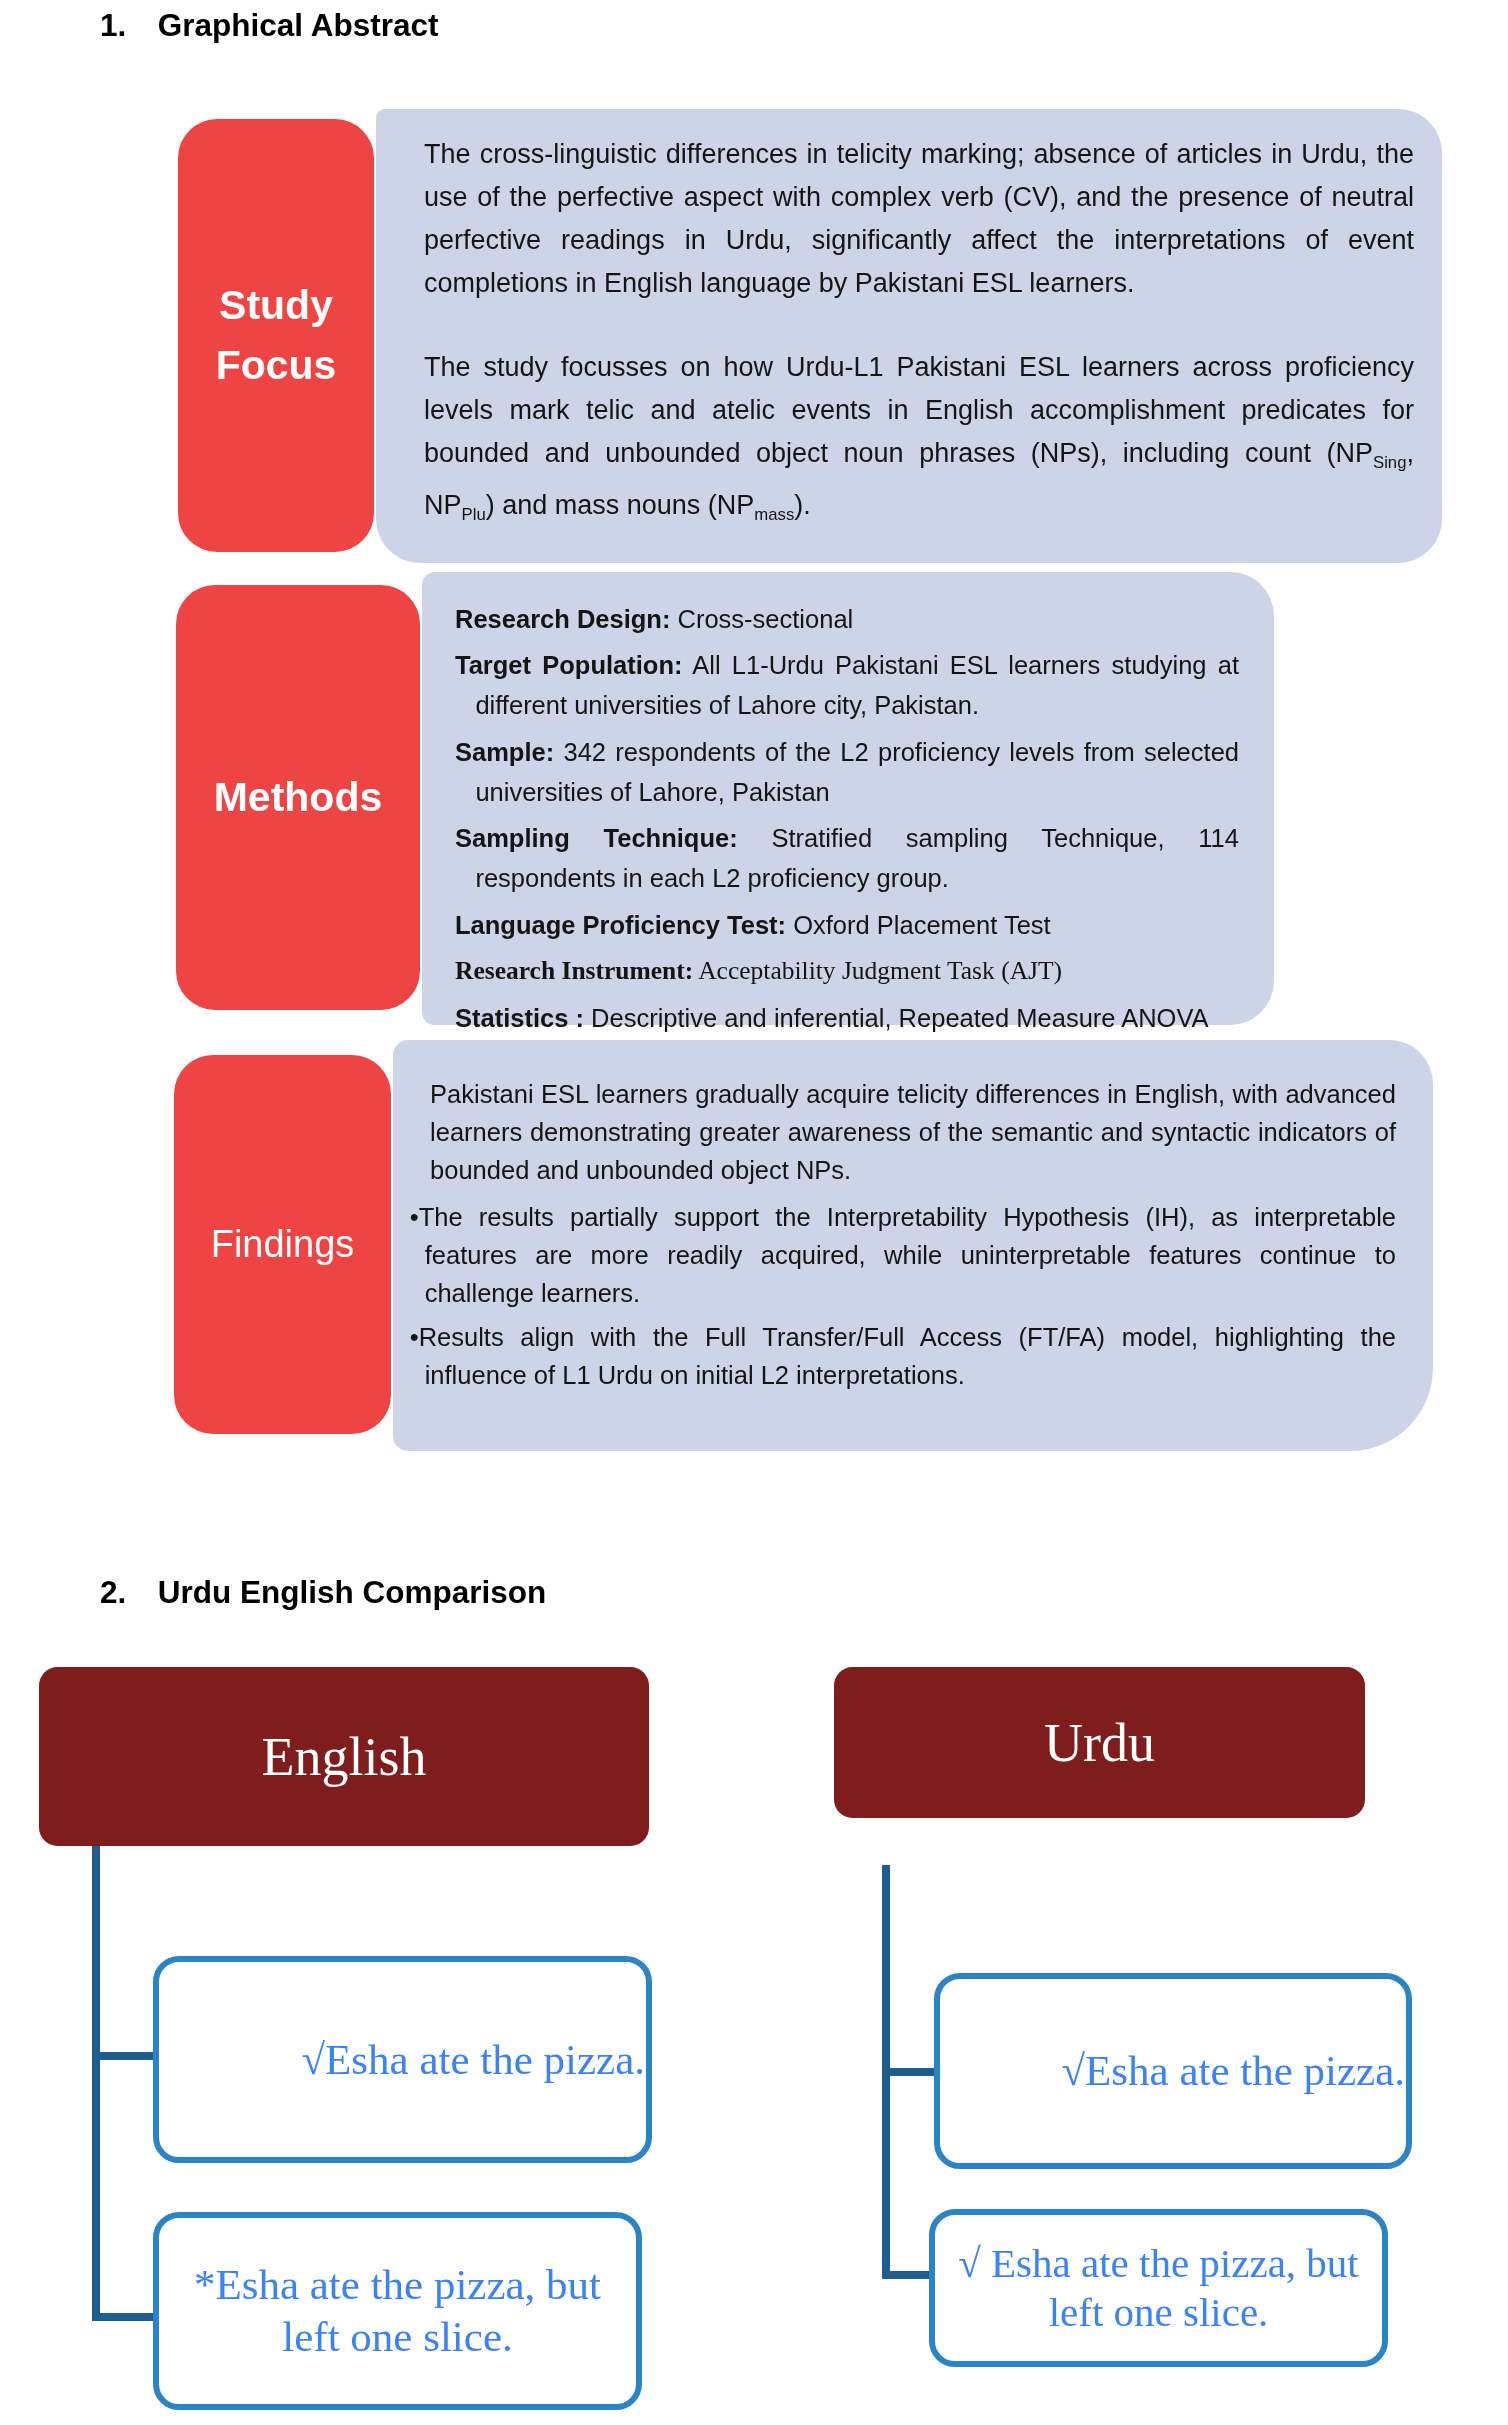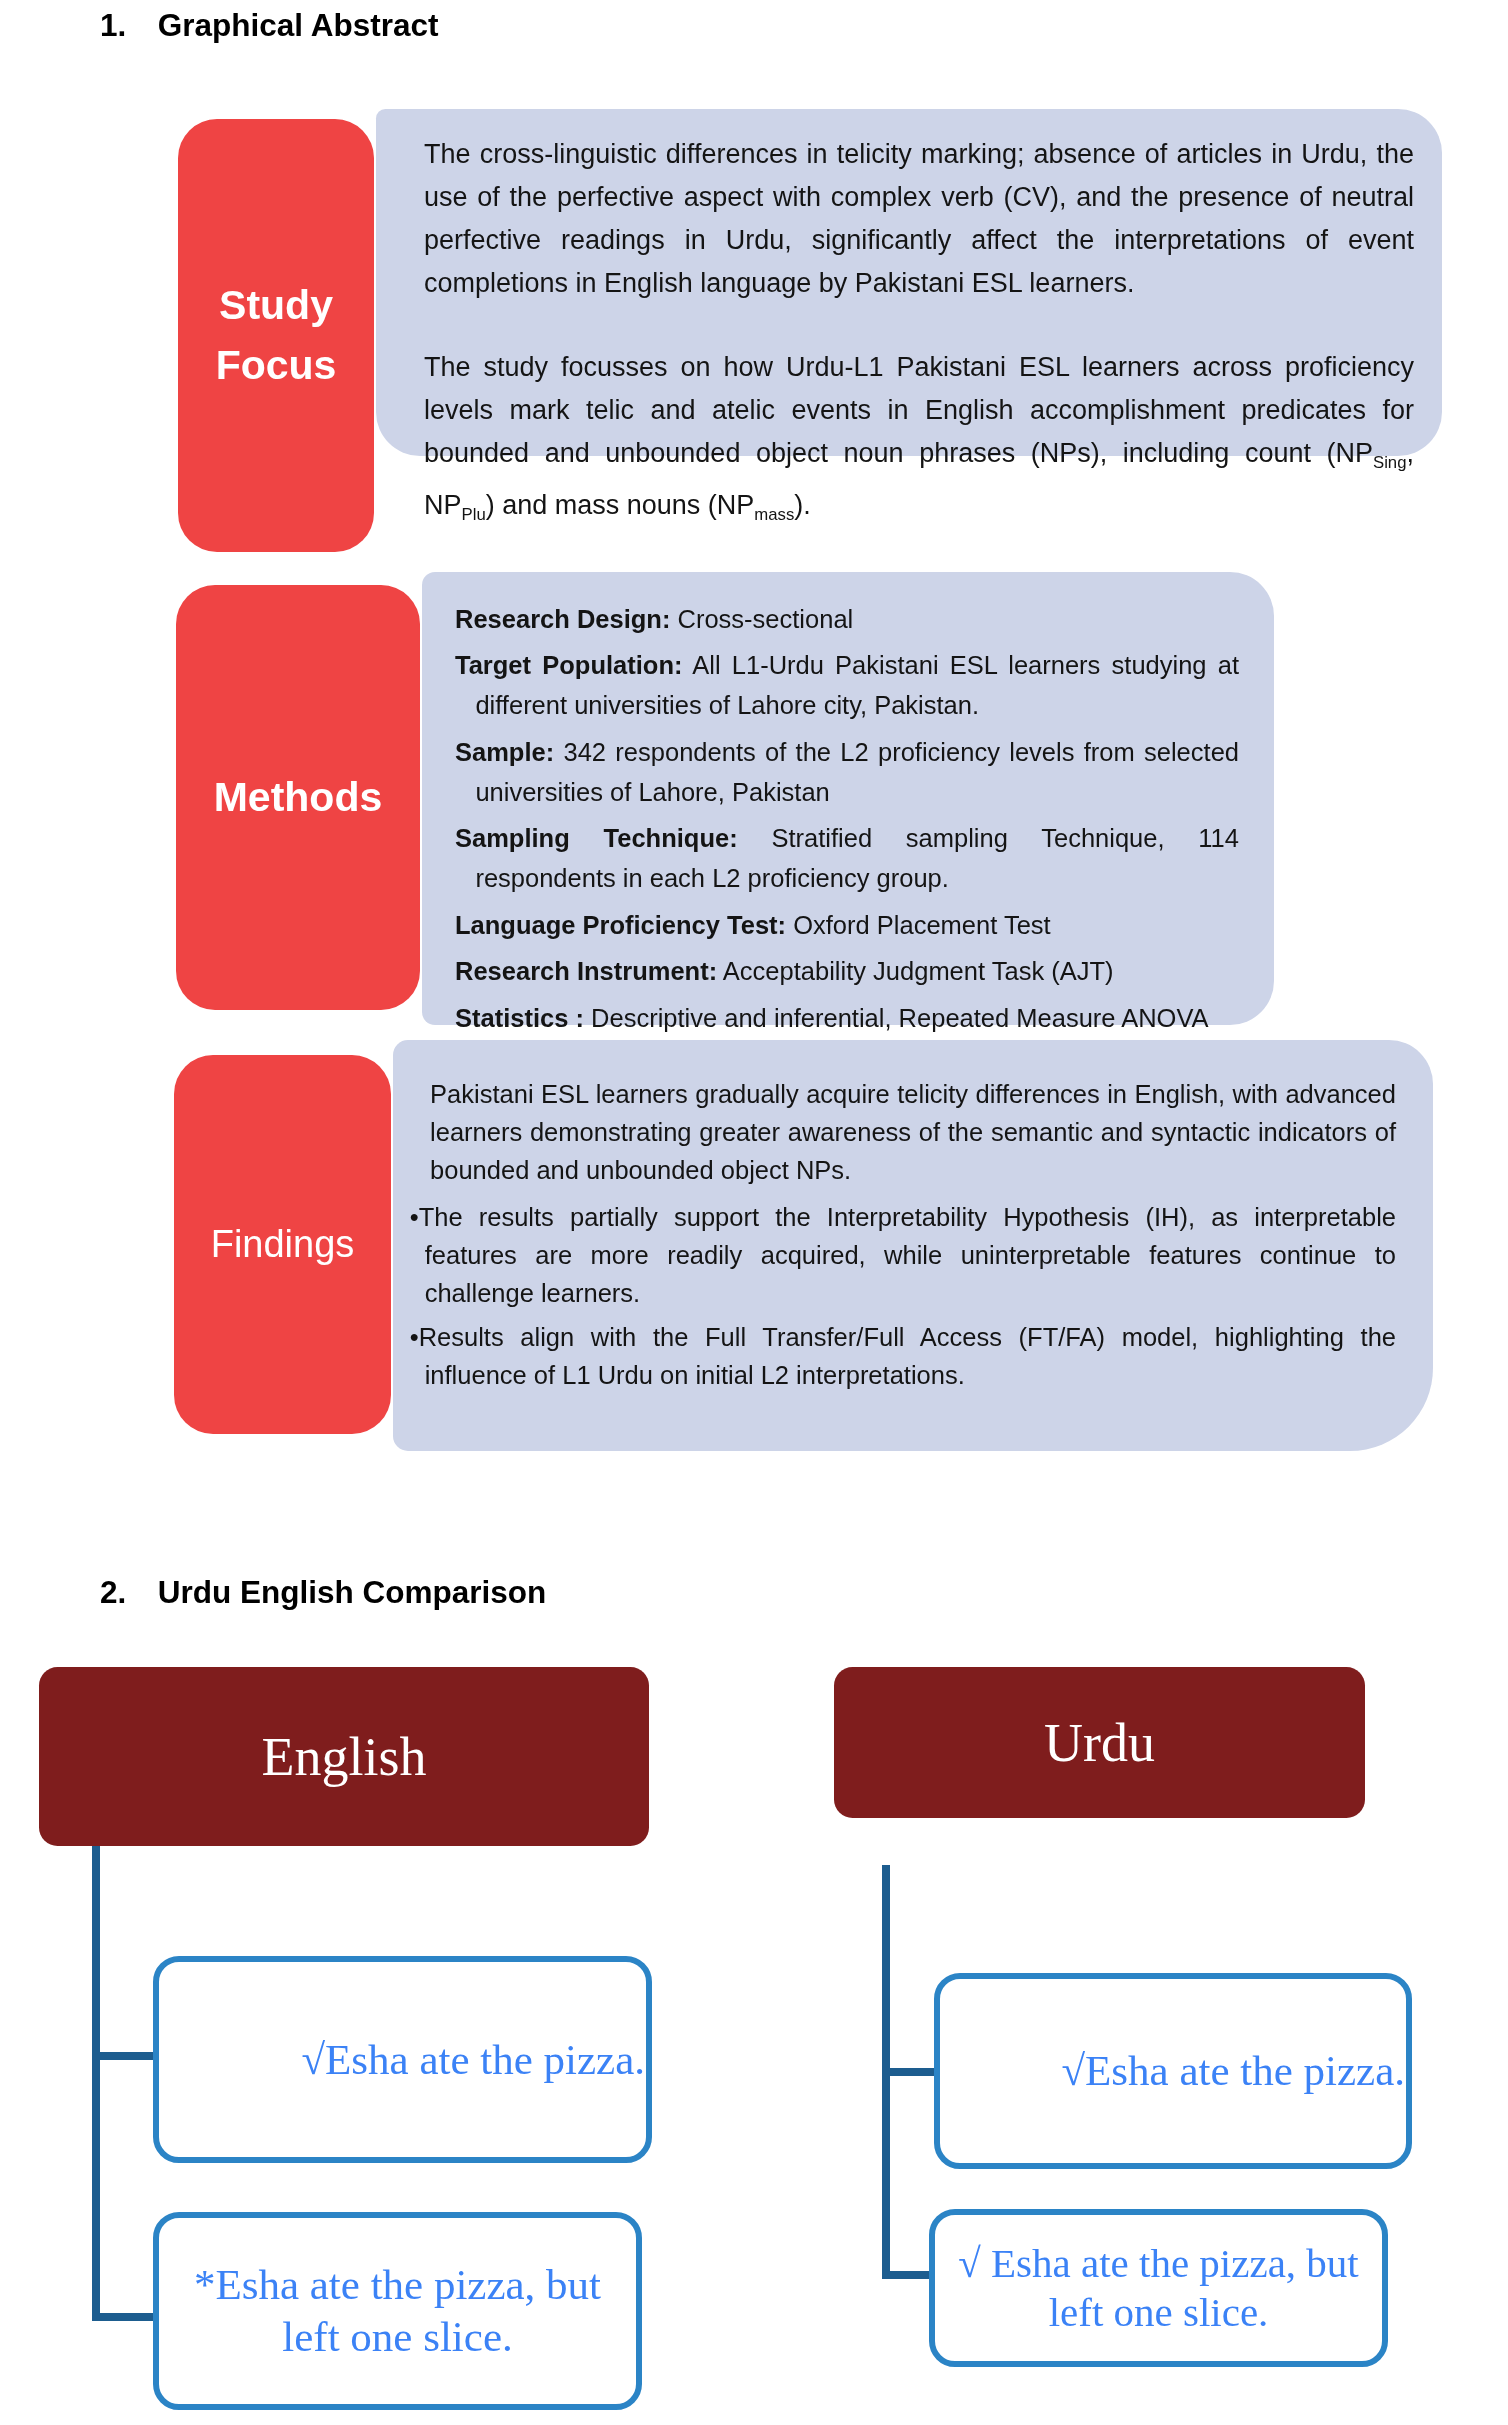--- a/index.html
+++ b/index.html
@@ -15,31 +15,31 @@
   .pill{position:absolute;background:#ef4444;border-radius:39px;display:flex;align-items:center;
         justify-content:center;text-align:center;color:#ffffff;}
   .pill-label{font-size:41px;font-weight:700;line-height:1.45;}
   #pill-study{left:178px;top:119px;width:196px;height:433px;}
   #pill-methods{left:176px;top:585px;width:244px;height:425px;}
   #pill-findings{left:174px;top:1055px;width:217px;height:379px;}
   #pill-findings .pill-label{font-weight:400;font-size:38px;}
 
   
   .panel{position:absolute;background:#cdd4e8;color:#141414;}
-  #panel-study{left:376px;top:109px;width:1066px;height:347px;border-radius:9.3px 44px 44px 44px;
+  #panel-study{left:376px;top:109px;width:1066px;height:454px;border-radius:9.3px 44px 44px 44px;
                padding:24px 28px 0 48px;box-sizing:border-box;font-size:27px;line-height:43px;}
   #panel-study p{margin:0;text-align:justify;}
   #panel-study .para2{margin-top:41px;}
   sub{font-size:0.62em;}
 
   #panel-methods{left:422px;top:572px;width:852px;height:453px;border-radius:13px 44px 44px 13px;
                  padding:20.4px 35px 0 33px;box-sizing:border-box;font-size:25.5px;line-height:40px;}
   #panel-methods p{margin:6.5px 0;text-align:justify;padding-left:20.4px;text-indent:-20.4px;}
   #panel-methods p b{font-weight:700;}
-  #panel-methods p.serif{font-family:Liberation Sans, sans-serif;}
+  #panel-methods p.serif{font-family:Liberation Serif, serif;}
 
   #panel-findings{left:393px;top:1040px;width:1040px;height:411px;border-radius:15px 44px 83px 15px;
                   padding:35px 37px 0 16.7px;box-sizing:border-box;font-size:25.5px;line-height:38px;}
   #panel-findings .intro{margin:0 0 9.3px 20.4px;text-align:justify;}
   #panel-findings .bullet-item{margin:5.6px 0;text-align:justify;padding-left:15px;text-indent:-15px;}
 
   
   .lang-header{position:absolute;background:#7f1d1d;border-radius:18.5px;display:flex;align-items:center;
                justify-content:center;color:#ffffff;font-family:"Liberation Serif",serif;font-size:54px;}
   #eng-header{left:39px;top:1667px;width:610px;height:179px;}

